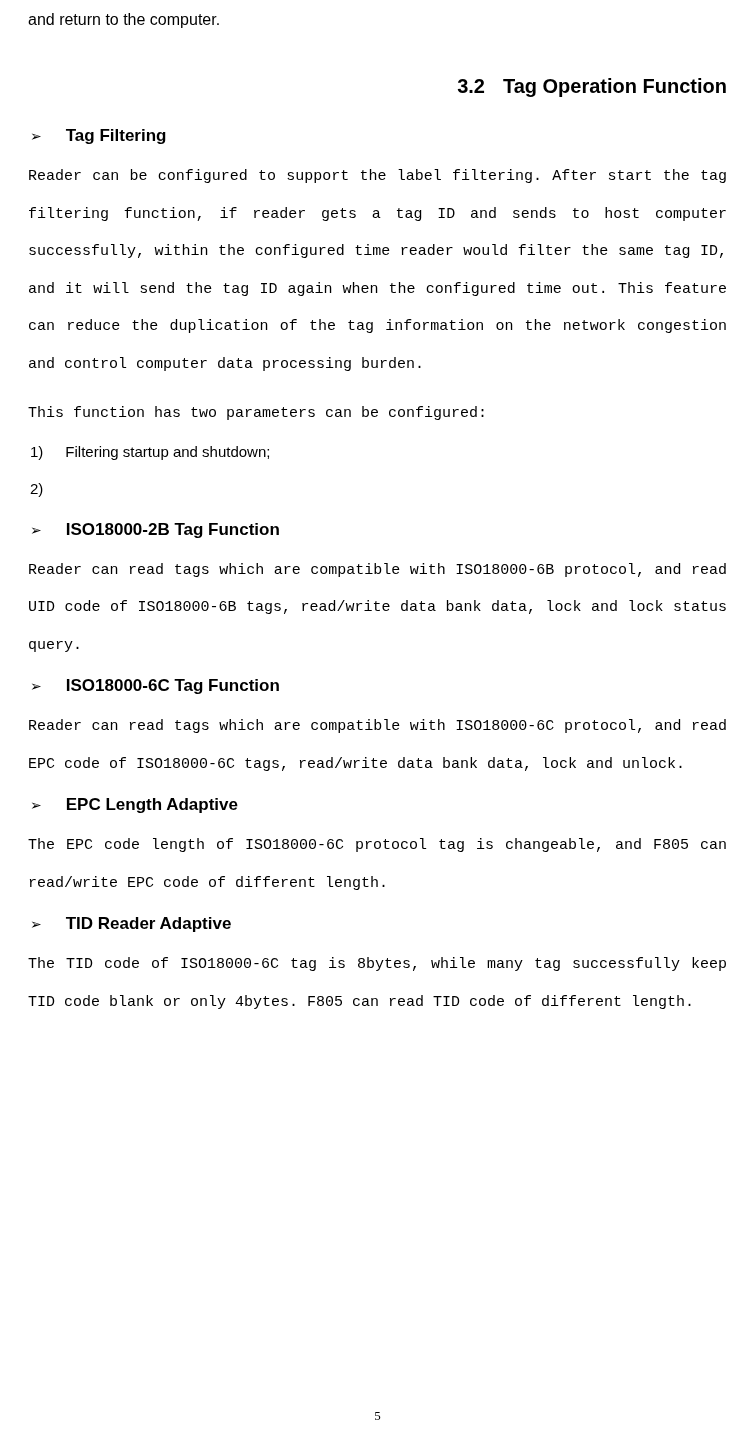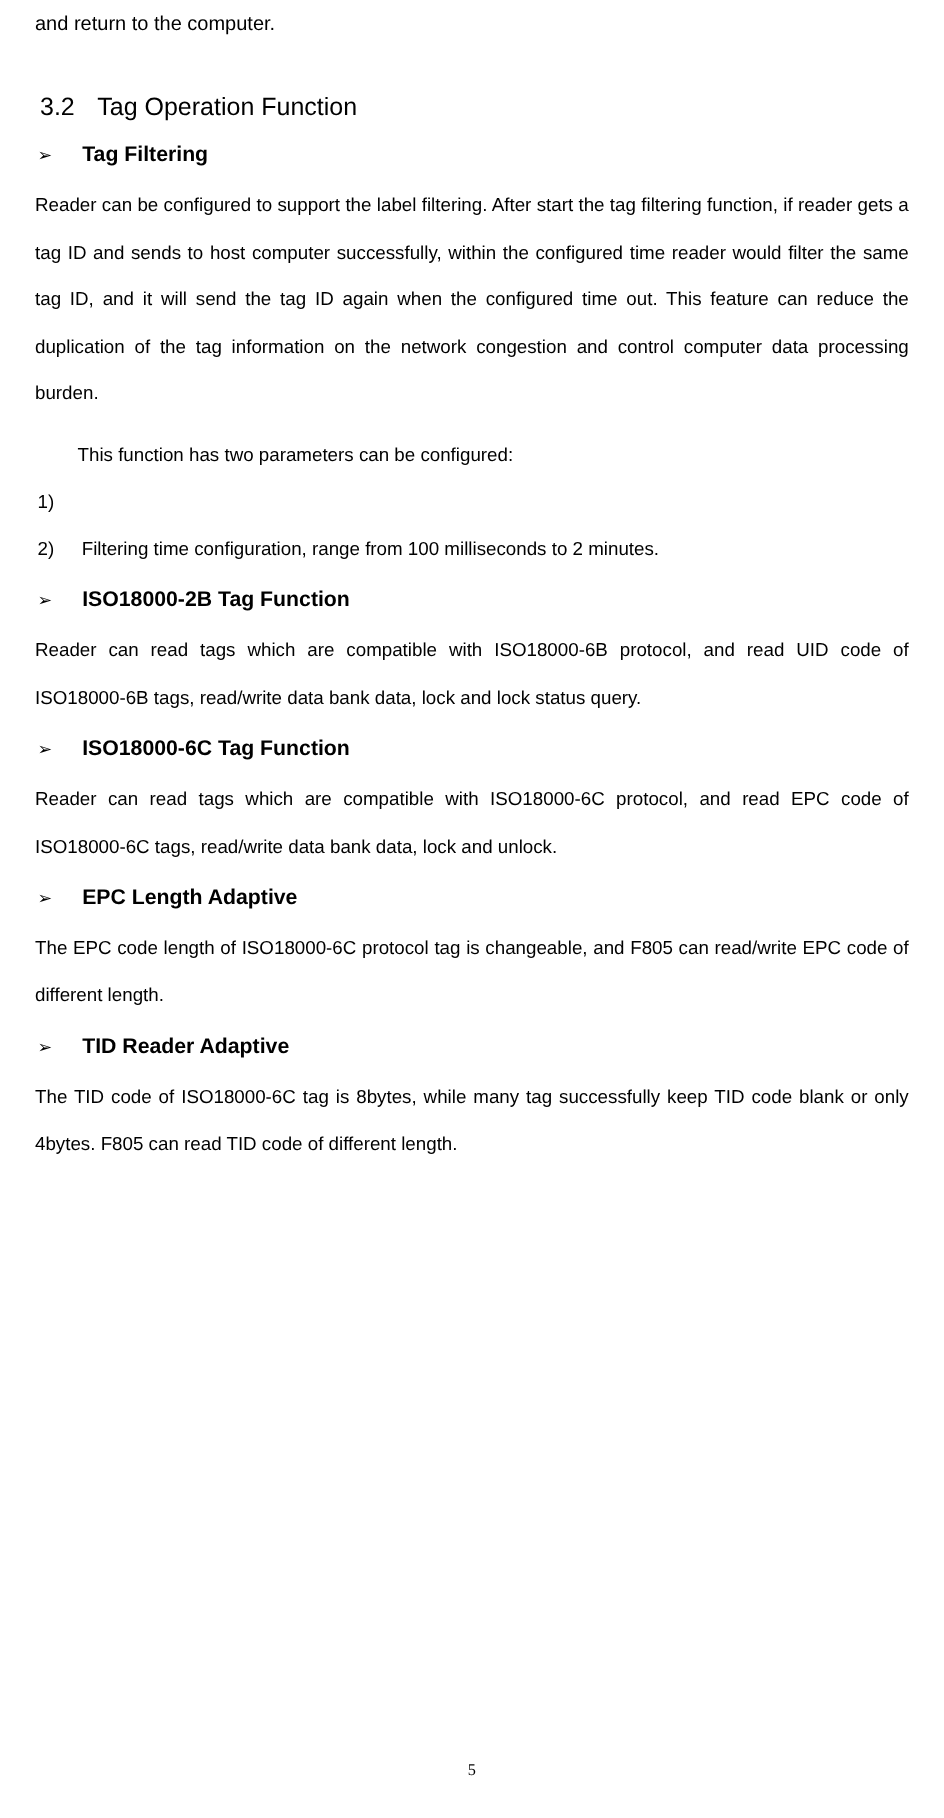--- a/index.html
+++ b/index.html
@@ -16,23 +16,24 @@
       position: relative;
     }
     .continuation-text {
       font-size: 16px;
       line-height: 2.5;
       text-align: justify;
       margin-bottom: 35px;
     }
     .section-heading {
       font-size: 20px;
-      font-weight: normal;
-      margin-bottom: 16px;
+      font-weight: bold;
+      margin-bottom: 28px;
       padding-left: 4px;
+      text-align: right;
     }
     .section-number {
       padding-right: 18px;
     }
     .subsection {
       display: flex;
       align-items: baseline;
       margin-bottom: 12px;
     }
     .bullet-arrow {
@@ -42,20 +43,21 @@
     }
     .subsection-title {
       font-size: 17px;
       font-weight: bold;
     }
     .body-text {
       font-size: 15px;
       line-height: 2.5;
       text-align: justify;
       margin-bottom: 12px;
+      font-family: Liberation Mono, monospace;
     }
     .list-item {
       display: flex;
       font-size: 15px;
       line-height: 2.5;
       margin-bottom: 0;
     }
     .list-number {
       padding-right: 22px;
       padding-left: 2px;
@@ -76,27 +78,27 @@
 
 <h2 class="section-heading">
   <span class="section-number">3.2</span><span>Tag Operation Function</span>
 </h2>
 
 <div class="subsection">
   <span class="bullet-arrow">➢</span>
   <span class="subsection-title">Tag Filtering</span>
 </div>
 <p class="body-text">Reader can be configured to support the label filtering. After start the tag filtering function, if reader gets a tag ID and sends to host computer successfully, within the configured time reader would filter the same tag ID, and it will send the tag ID again when the configured time out. This feature can reduce the duplication of the tag information on the network congestion and control computer data processing burden.</p>
-<p class="body-text" style="margin-bottom:0;margin-left:34px;">This function has two parameters can be configured:</p>
+<p class="body-text" style="margin-bottom:0;">This function has two parameters can be configured:</p>
 <div class="list-item">
   <span class="list-number">1)</span>
+  <span>Filtering startup and shutdown;</span>
 </div>
 <div class="list-item" style="margin-bottom:12px;">
   <span class="list-number">2)</span>
-  <span>Filtering time configuration, range from 100 milliseconds to 2 minutes.</span>
 </div>
 
 <div class="subsection">
   <span class="bullet-arrow">➢</span>
   <span class="subsection-title">ISO18000-2B Tag Function</span>
 </div>
 <p class="body-text">Reader can read tags which are compatible with ISO18000-6B protocol, and read UID code of ISO18000-6B tags, read/write data bank data, lock and lock status query.</p>
 
 <div class="subsection">
   <span class="bullet-arrow">➢</span>

